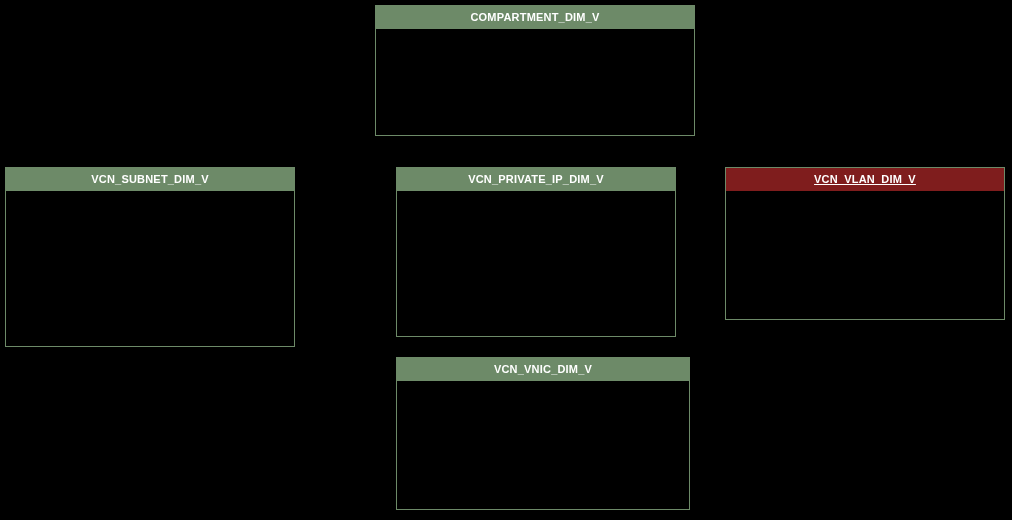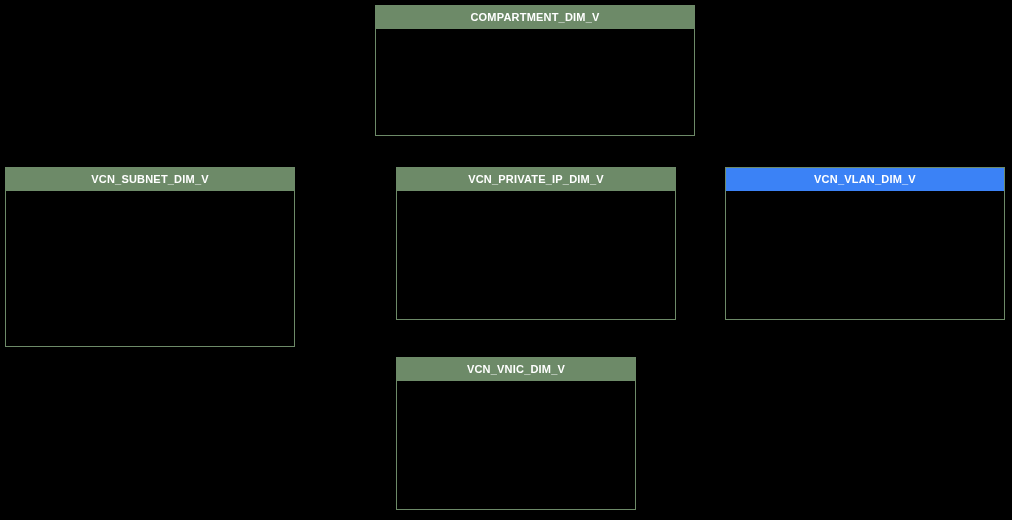--- a/index.html
+++ b/index.html
@@ -61,25 +61,25 @@
 
 <div id="canvas">
     <div class="entity" style="left: 375px; top: 5px; width: 320px; height: 131px; border-color: rgb(109, 138, 104); background: rgb(0, 0, 0);">
       <div class="entity-header" style="background: rgb(109, 138, 104); color: rgb(255, 255, 255);">COMPARTMENT_DIM_V</div>
       <div class="entity-body"></div>
     </div>
     <div class="entity" style="left: 5px; top: 167px; width: 290px; height: 180px; border-color: rgb(109, 138, 104); background: rgb(0, 0, 0);">
       <div class="entity-header" style="background: rgb(109, 138, 104); color: rgb(255, 255, 255);">VCN_SUBNET_DIM_V</div>
       <div class="entity-body"></div>
     </div>
-    <div class="entity" style="left: 396px; top: 167px; width: 280px; height: 153px; border-color: rgb(109, 138, 104); background: #d946ef;">
+    <div class="entity" style="left: 396px; top: 167px; width: 280px; height: 170px; border-color: rgb(109, 138, 104); background: #d946ef;">
       <div class="entity-header" style="background: rgb(109, 138, 104); color: rgb(255, 255, 255);">VCN_PRIVATE_IP_DIM_V</div>
       <div class="entity-body"></div>
     </div>
     <div class="entity" style="left: 725px; top: 167px; width: 280px; height: 153px; border-color: rgb(109, 138, 104); background: rgb(0, 0, 0);">
-      <div class="entity-header" style="background: #3b82f6; color: rgb(255, 255, 255);">VCN_VLAN_DIM_V</div>
+      <div class="entity-header" style="background: #7f1d1d; color: rgb(255, 255, 255); text-decoration: underline;">VCN_VLAN_DIM_V</div>
       <div class="entity-body"></div>
     </div>
-    <div class="entity" style="left: 396px; top: 357px; width: 240px; height: 153px; border-color: rgb(109, 138, 104); background: rgb(0, 0, 0);">
+    <div class="entity" style="left: 396px; top: 357px; width: 294px; height: 153px; border-color: rgb(109, 138, 104); background: rgb(0, 0, 0);">
       <div class="entity-header" style="background: rgb(109, 138, 104); color: rgb(255, 255, 255);">VCN_VNIC_DIM_V</div>
       <div class="entity-body"></div>
     </div>
   </div>
 
 </body></html>

